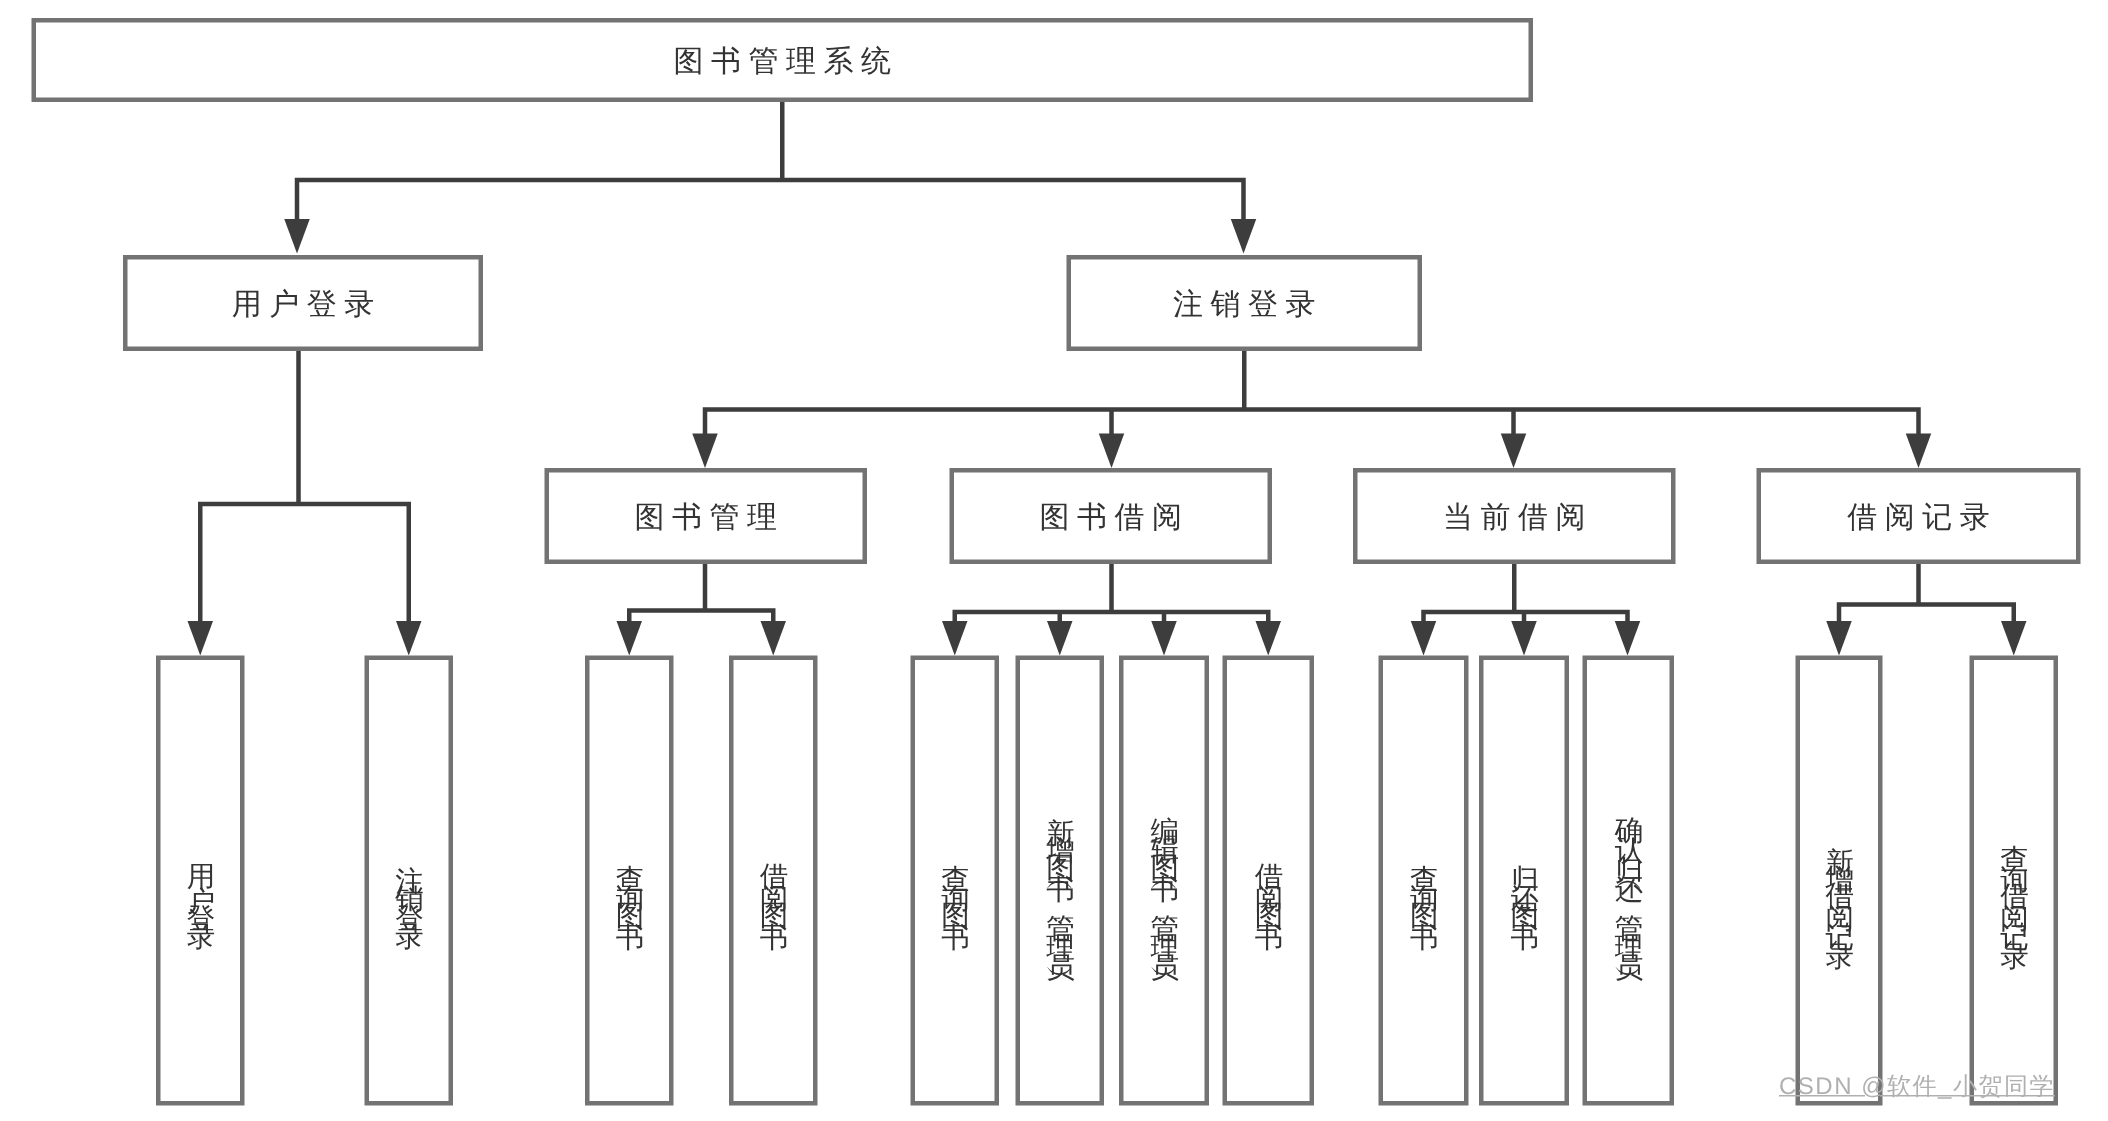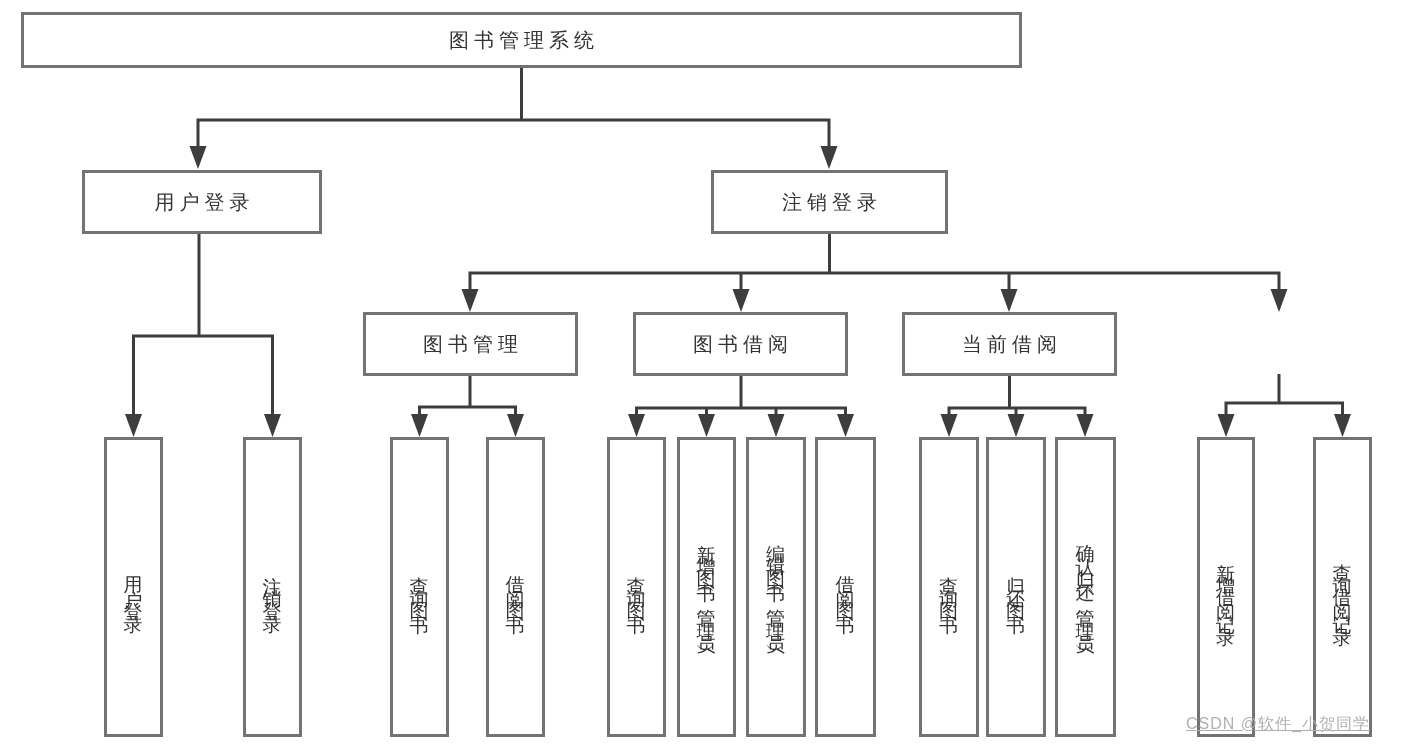--- a/index.html
+++ b/index.html
@@ -108,20 +108,23 @@
 
   <div class="node h" style="left:363px; top:312px; width:215px; height:64px;">
     <span>图书管理</span>
   </div>
   <div class="node h" style="left:902px; top:312px; width:215px; height:64px;">
     <span>当前借阅</span>
   </div>
   <div class="node h" style="left:633px; top:312px; width:215px; height:64px;">
     <span>图书借阅</span>
   </div>
+  <div class="node h" style="left:1171px; top:312px; width:216px; height:64px;">
+    <span>借阅记录</span>
+  </div>
 
   <div class="node v" style="left:104px; top:437px; width:59px; height:300px;">
     <span>用户登录</span>
   </div>
   <div class="node v" style="left:243px; top:437px; width:59px; height:300px;">
     <span>注销登录</span>
   </div>
 
   <div class="node v" style="left:390px; top:437px; width:59px; height:300px;">
     <span>查询图书</span>

